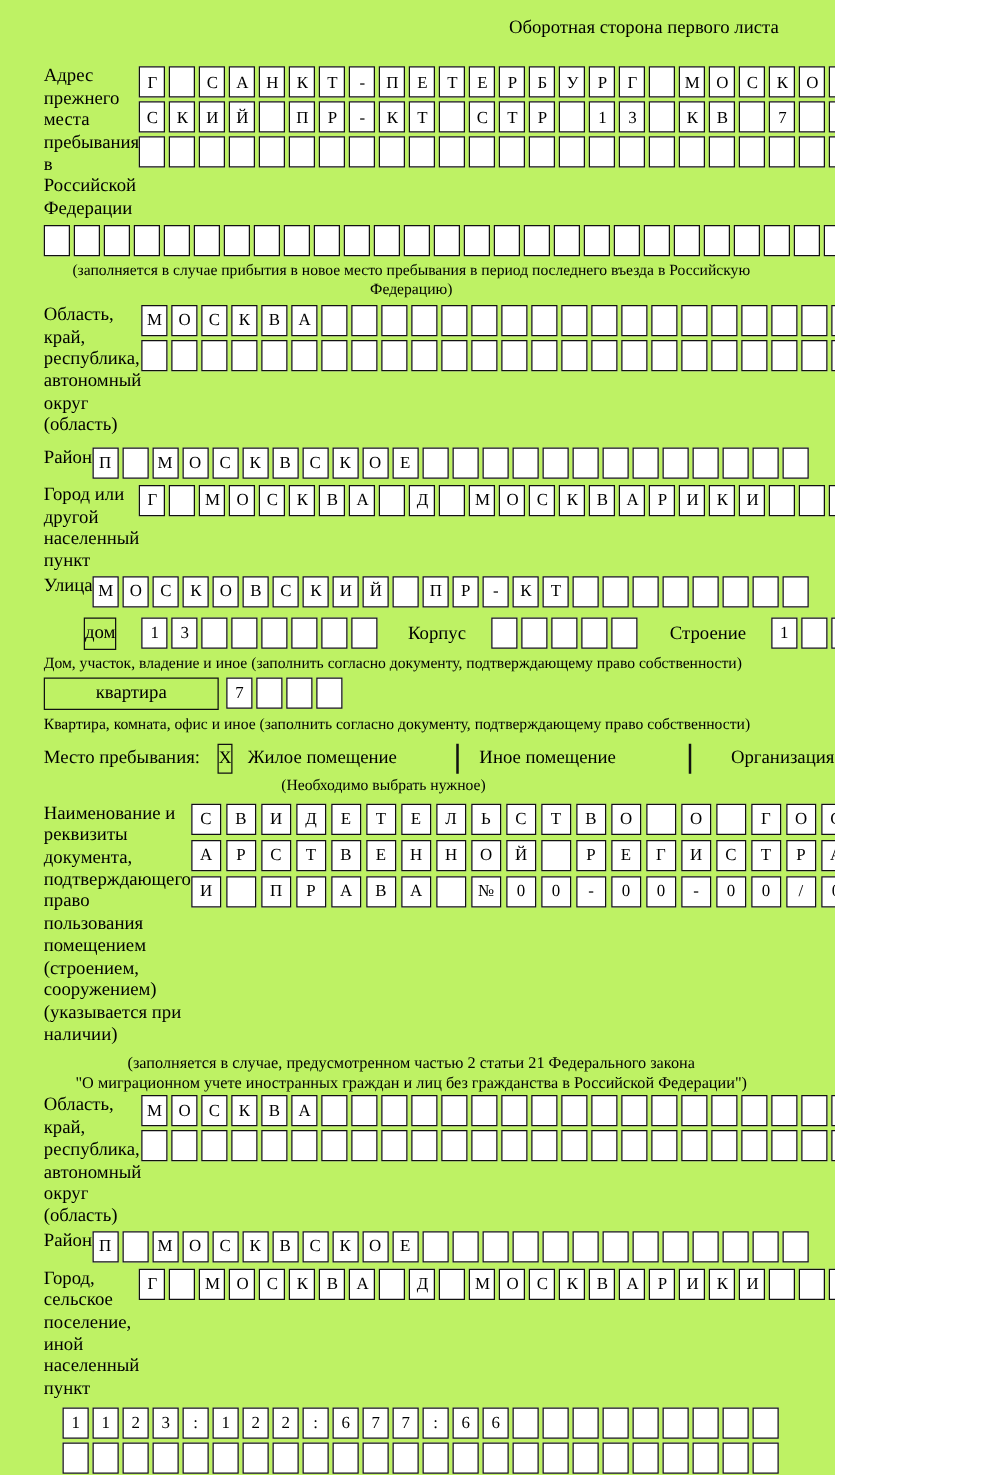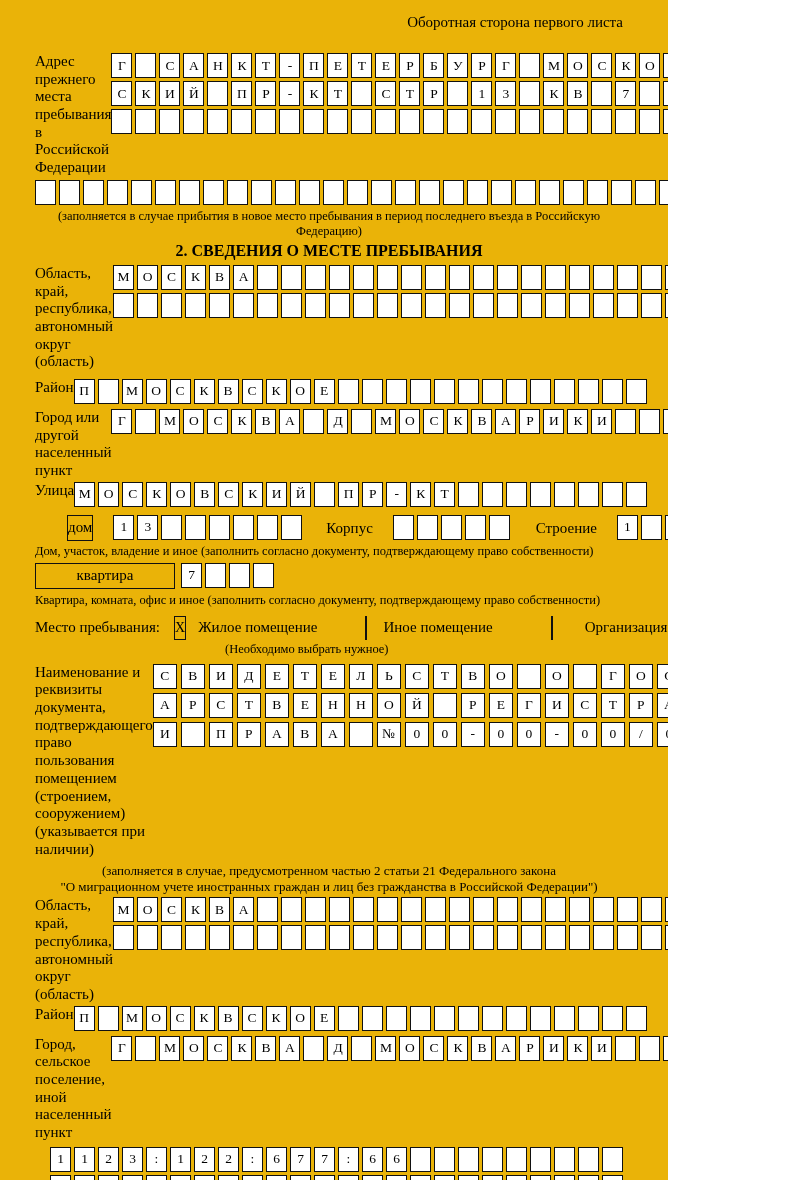--- a/index.html
+++ b/index.html
@@ -1,18 +1,18 @@
 <!DOCTYPE html>
 <html><head>
 <meta charset="utf-8">
 <style>
   html,body{margin:0;padding:0;background:#fff;}
   .sheet{
     position:relative;width:668px;height:1180px;box-sizing:border-box;
-    padding:12px 45px 0 35px;background:#eab308;color:#000;
+    padding:12px 45px 0 35px;background:#bef264;color:#000;
     font-family:"Liberation Serif","DejaVu Serif",serif;overflow:hidden;
   }
   .hdr{ text-align:right;font-size:15px;margin-top:2px;}
   .row{display:flex;align-items:flex-start;}
   .label{font-size:15px;line-height:1.18;}
   .cells{display:flex;gap:3px;margin-left:auto;}
   .cells .cell{
     box-sizing:border-box;flex:0 0 21px;width:21px;height:25px;
     border:1.6px solid #111;display:flex;align-items:center;justify-content:center;
     font-size:13.5px;background:#fff;
@@ -153,21 +153,20 @@
       <span class="cell"></span>
       <span class="cell"></span>
       <span class="cell"></span>
       <span class="cell"></span>
       <span class="cell"></span>
       <span class="cell"></span>
       <span class="cell"></span>
     </div>
   <div class="caption" style="margin-top:4px;">(заполняется в случае прибытия в новое место пребывания в период последнего въезда в Российскую Федерацию)</div>
 
-  <div class="sect-title" style="margin-top:3px;">2. СВЕДЕНИЯ О МЕСТЕ ПРЕБЫВАНИЯ</div>
 
   <div class="row" style="margin-top:5px;min-height:72px;">
     <div class="label" style="width:122px;">Область, край, республика, автономный округ (область)</div>
     <div class="colrows">
       <div class="cells">
           <span class="cell">М</span>
           <span class="cell">О</span>
           <span class="cell">С</span>
           <span class="cell">К</span>
           <span class="cell">В</span>

